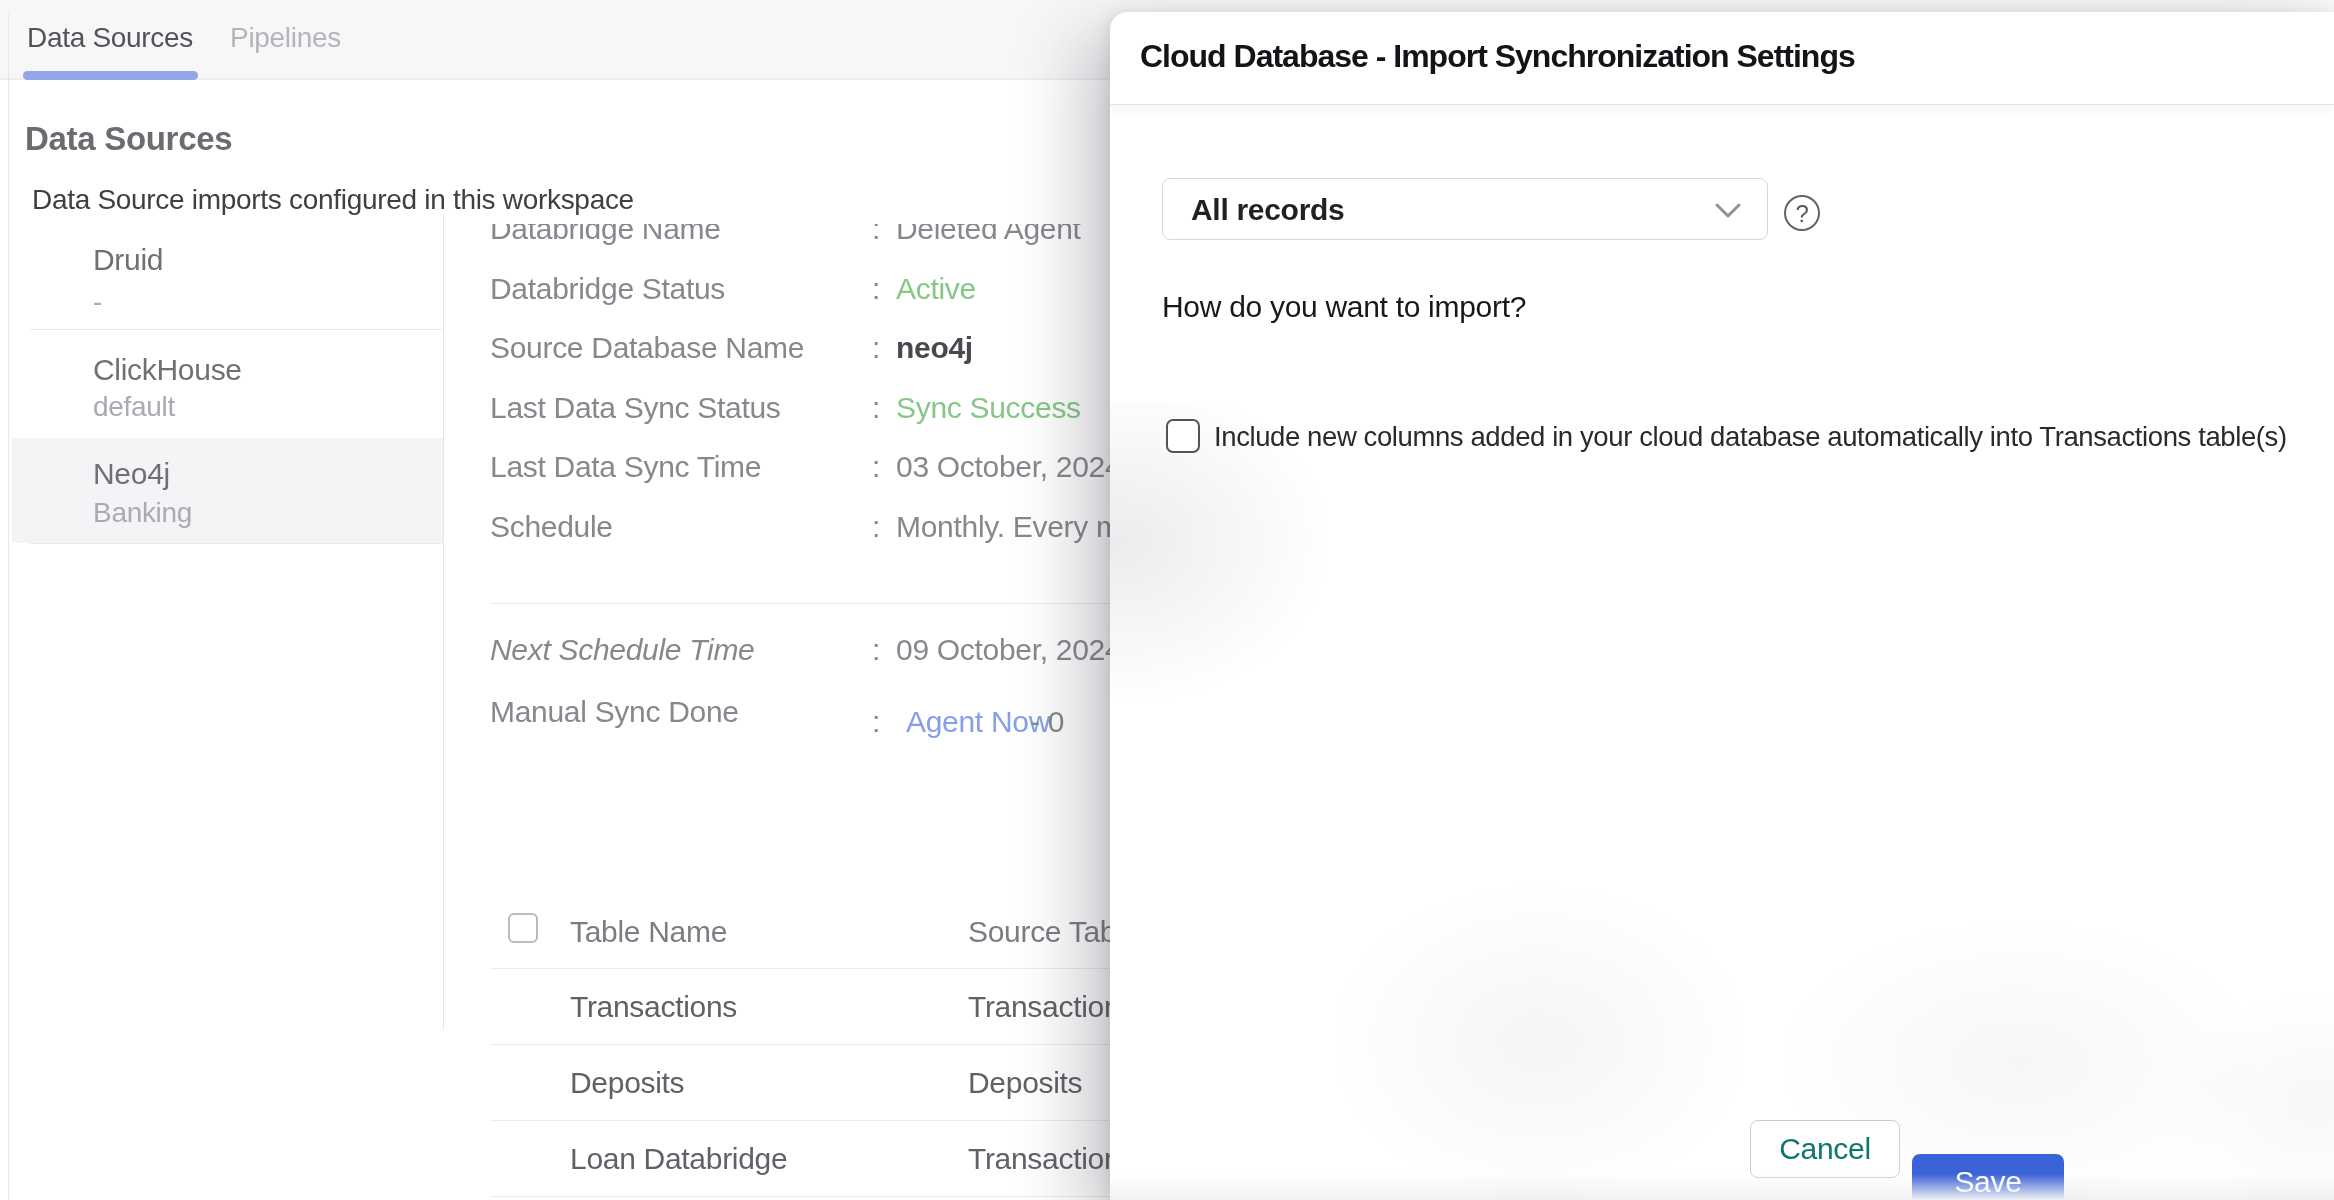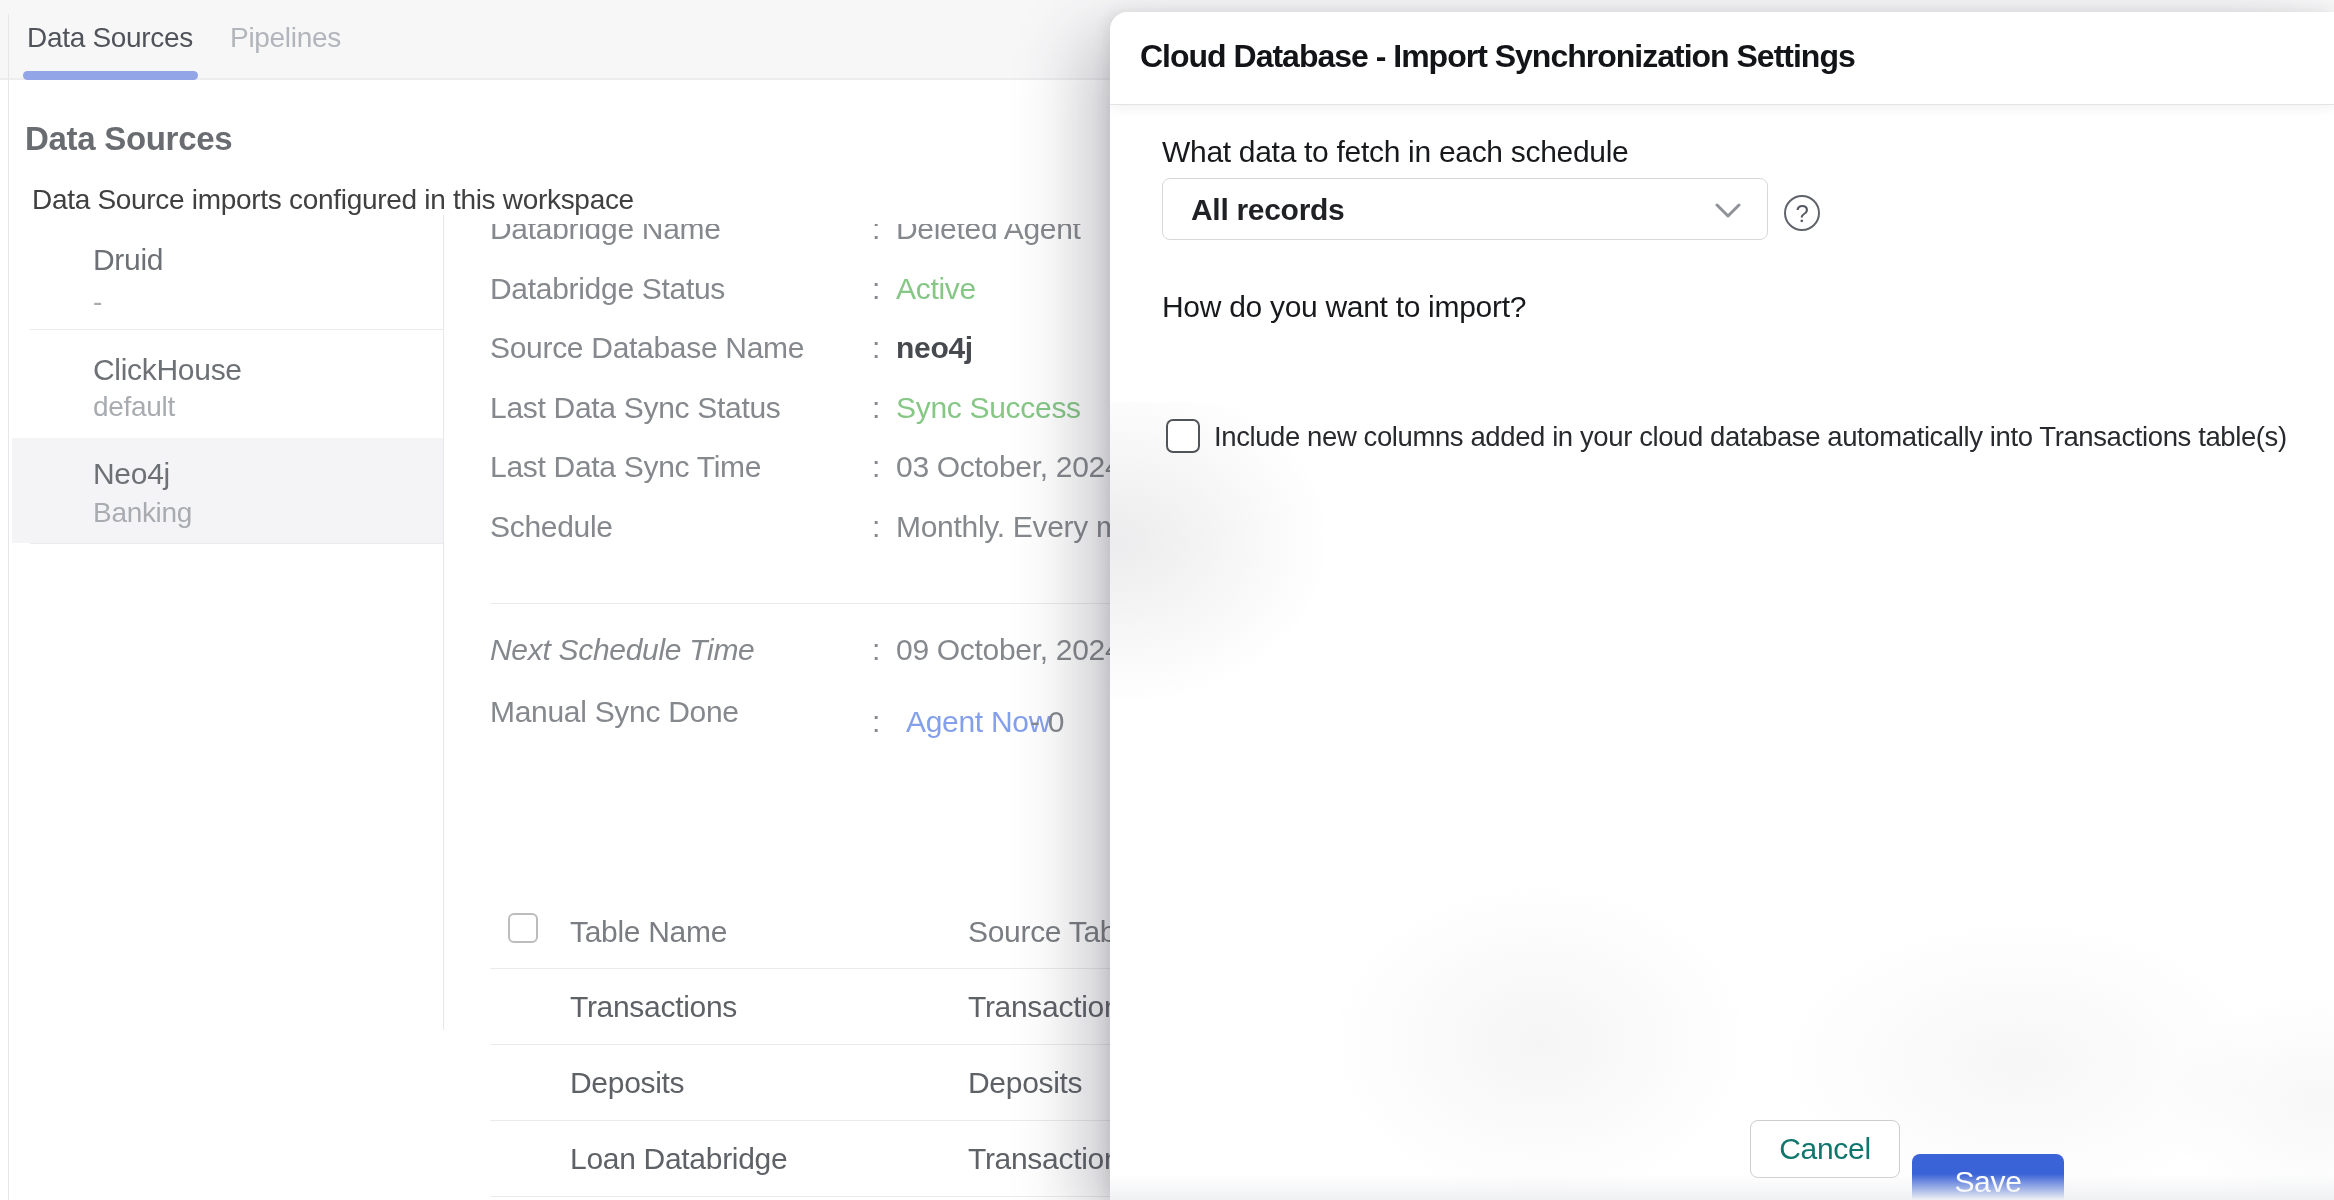--- a/index.html
+++ b/index.html
@@ -183,21 +183,20 @@
 
   <div class="blob blob-edge"></div>
   <div class="blob blob-c1"></div>
   <div class="blob blob-c2"></div>
   <div class="blob blob-c3"></div>
 
   <div class="modal-header">
     <div class="modal-title">Cloud Database - Import Synchronization Settings</div>
   </div>
 
-  <div class="field-label" style="top:123px;">What data to fetch in each schedule</div>
 
   <div class="select-box" style="top:166px;">
     <div class="select-text">All records</div>
     <svg class="chevron" width="26" height="16" viewBox="0 0 26 16">
       <polyline points="2,2 13,13 24,2" fill="none" stroke="#8f9398" stroke-width="3" stroke-linecap="round" stroke-linejoin="round"></polyline>
     </svg>
   </div>
 
   <div class="help-circle" style="top:183px;">
     <span class="help-q">?</span>

